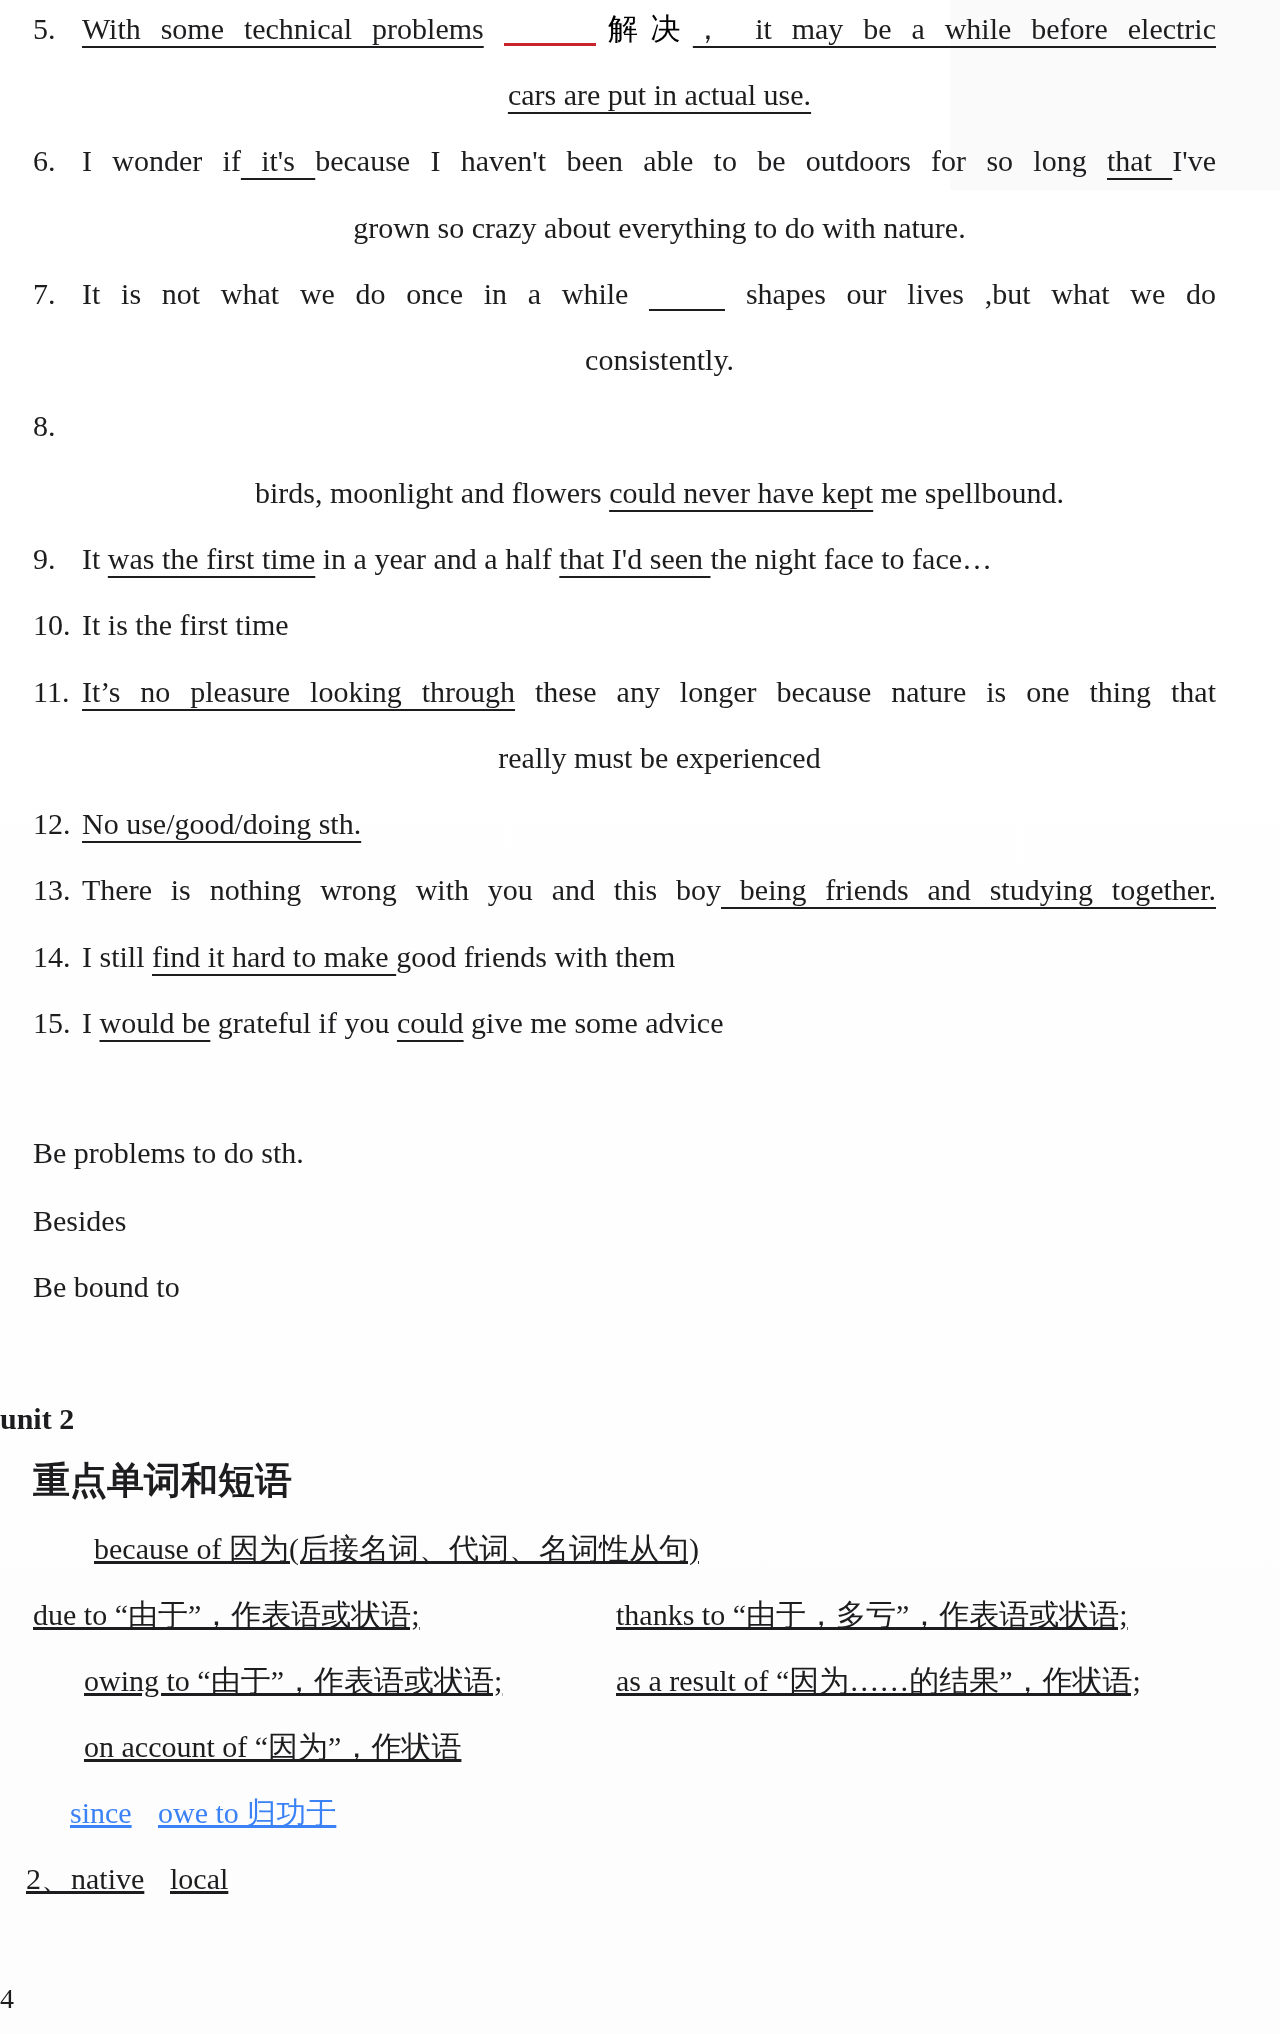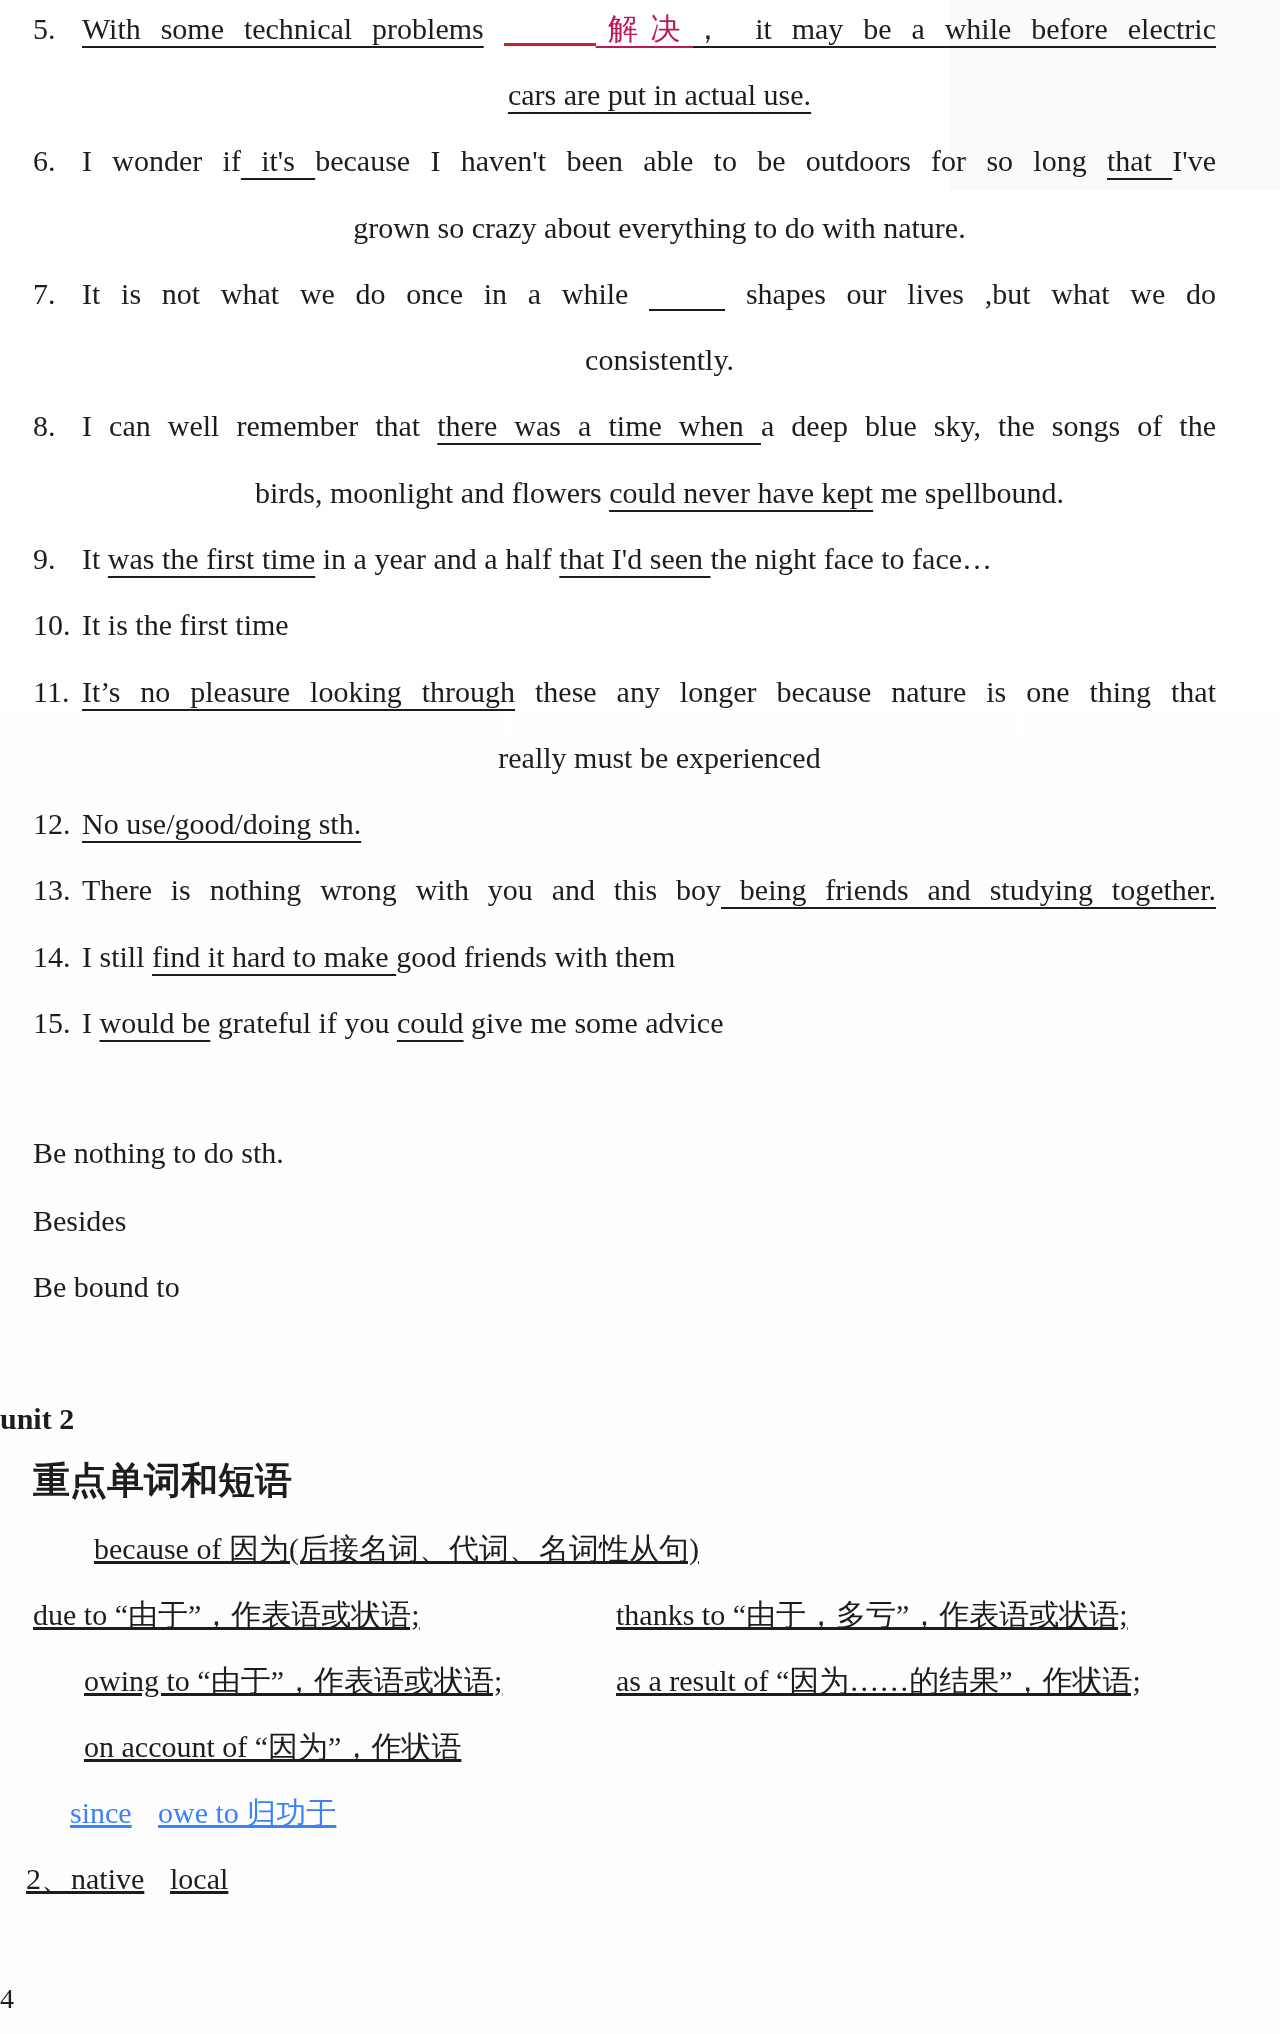--- a/index.html
+++ b/index.html
@@ -11,21 +11,21 @@
   }
   .page { position:absolute; inset:0; }
   .tint { position:absolute; background:#f6f6f7; opacity:.55; pointer-events:none; }
   .row { position:absolute; left:0; width:1280px; height:46px; line-height:46px; font-size:30px; }
   .num { position:absolute; left:33px; top:0; }
   .txt { margin-left:82px; margin-right:64px; }
   .txt.cont { margin-left:103px;text-align:center; }
   .txt.nw { white-space:pre; }
   .just { text-align:justify; text-align-last:justify; }
   .u  { text-decoration:underline; text-decoration-thickness:2.2px; text-underline-offset:7px; }
-  .ru { color:#be185d; text-decoration:underline; text-decoration-thickness:2.2px; text-underline-offset:7px; }
+  .ru { color:#000000; text-decoration-thickness:2.2px; text-underline-offset:7px; }
   .red { color:#3b82f6; }
   .blank, .blank-red {
     display:inline-block; height:0; vertical-align:baseline;
     position:relative; top:7px;
   }
   .blank { width:76px; border-bottom:2.5px solid #1d1d1f; }
   .blank-red { width:92px; border-bottom:3px solid #c9242b; }
   .phrase { position:absolute; left:33px; }
   .center { margin-right:64px; }
   .b { font-weight:bold; }
@@ -58,21 +58,20 @@
   <div class="row" style="top:271px">
     <span class="num">7.</span>
     <div class="txt just"><span>It is not what we do once in a while </span><span class="blank"></span><span> shapes our lives ,but what we do</span></div>
   </div>
   <div class="row" style="top:337px">
     <div class="txt cont nw"><span>consistently.</span></div>
   </div>
 
   <div class="row" style="top:403px">
     <span class="num">8.</span>
-    <div class="txt just"><span>I can well remember that </span><span class="u">there was a time when </span><span>a deep blue sky, the songs of the</span></div>
   </div>
   <div class="row" style="top:470px">
     <div class="txt cont nw"><span>birds, moonlight and flowers </span><span class="u">could never have kept</span><span> me spellbound.</span></div>
   </div>
 
   <div class="row" style="top:536px">
     <span class="num">9.</span>
     <div class="txt nw"><span>It </span><span class="u">was the first time</span><span> in a year and a half </span><span class="u">that I'd seen </span><span>the night face to face…</span></div>
   </div>
 
@@ -103,21 +102,21 @@
     <span class="num">14.</span>
     <div class="txt nw"><span>I still </span><span class="u">find it hard to make </span><span>good friends with them</span></div>
   </div>
 
   <div class="row" style="top:1000px">
     <span class="num">15.</span>
     <div class="txt nw"><span>I </span><span class="u">would be</span><span> grateful if you </span><span class="u">could</span><span> give me some advice</span></div>
   </div>
 
   <div class="row" style="top:1130px">
-    <span class="phrase">Be nothing to do sth.</span>
+    <span class="phrase">Be problems to do sth.</span>
   </div>
   <div class="row" style="top:1198px">
     <span class="phrase">Besides</span>
   </div>
   <div class="row" style="top:1264px">
     <span class="phrase">Be bound to</span>
   </div>
 
   <div class="row b" style="top:1396px">
     <div class="center">unit 2</div>

